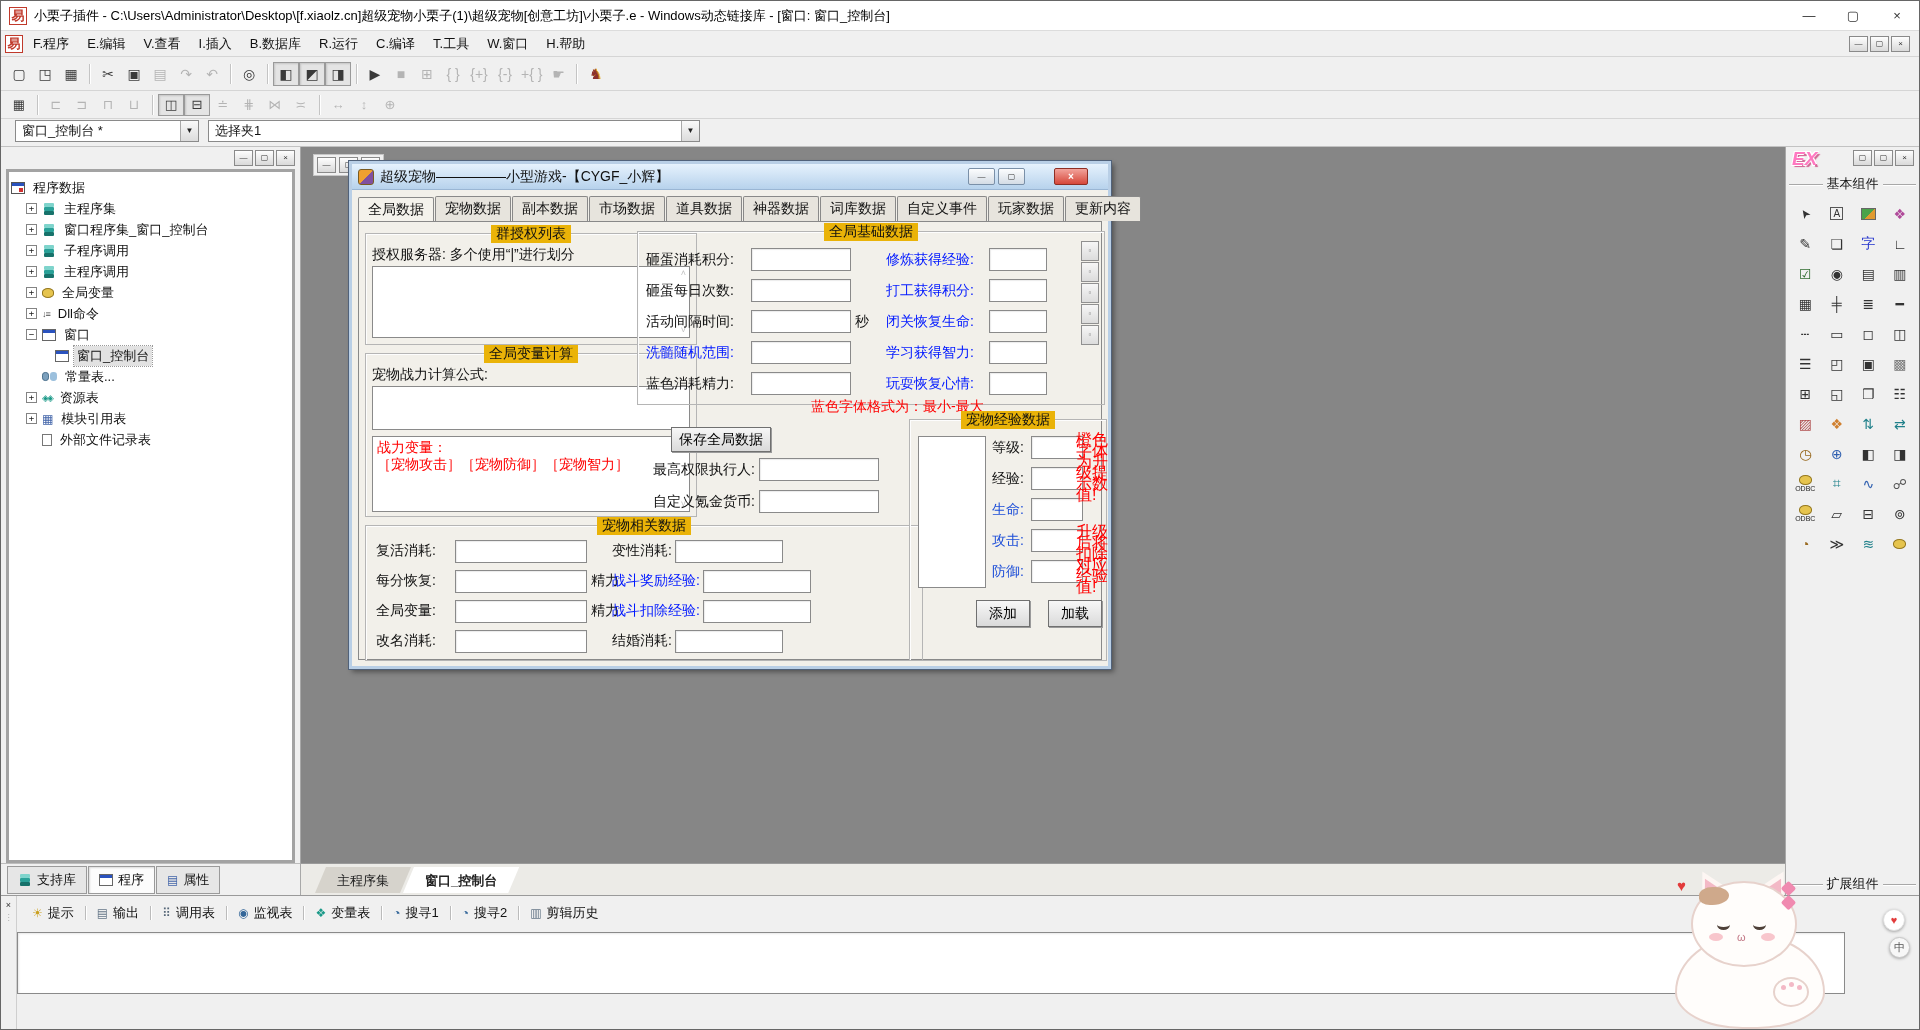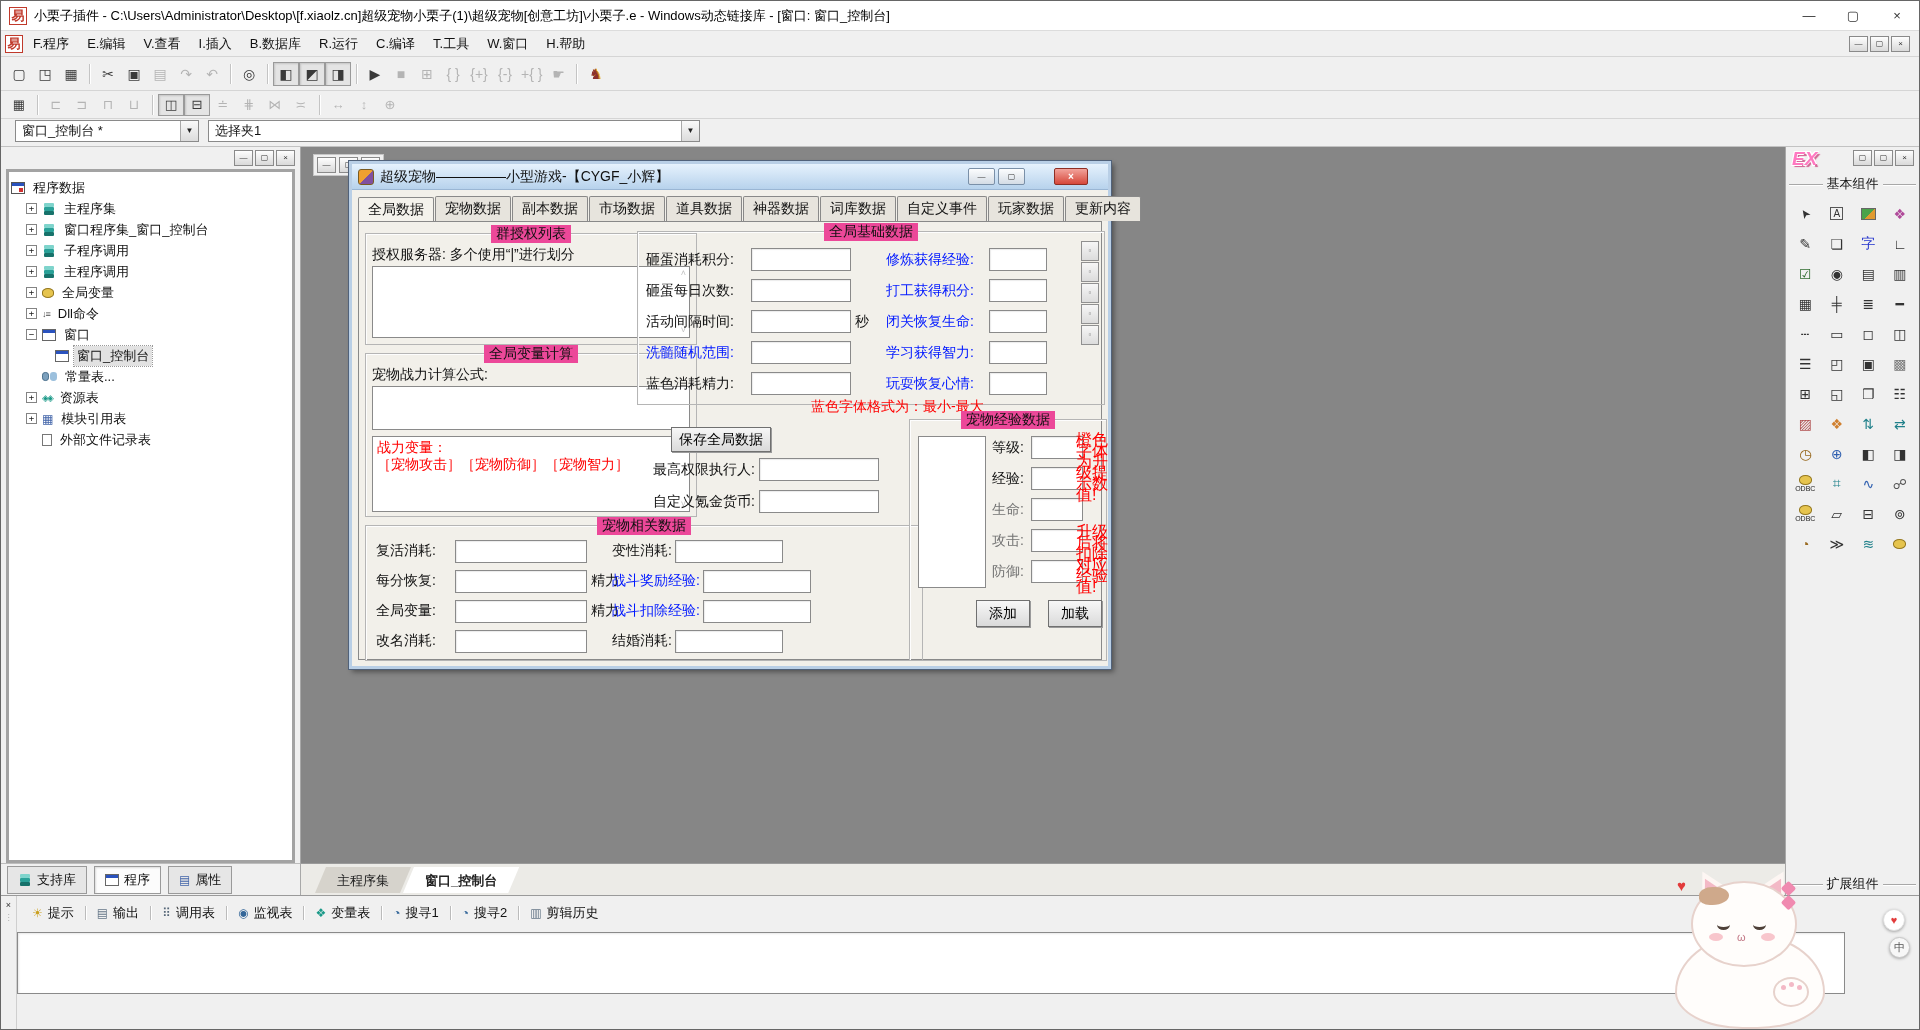--- a/index.html
+++ b/index.html
@@ -34,21 +34,21 @@
   
   .main{position:absolute;top:146px;left:0;right:0;bottom:134px;display:flex}
   .left-panel{width:300px;border-right:1px solid #a8a8a8;background:#f0f0f0;display:flex;flex-direction:column;position:relative;padding-top:22px}
   .dock{position:absolute;top:3px;right:5px;display:flex;gap:2px}
   .tree-wrap{flex:1;margin:0 5px;background:#fff;border:3px solid #a3a3a3;overflow:hidden;padding:5px 2px;font-size:13px}
   .tree-row{display:flex;align-items:center;height:21px;gap:5px;white-space:nowrap}
   .expander{width:11px;height:11px;flex:none;border:1px solid #848484;background:#fff;font:9px/9px "DejaVu Sans Mono",monospace;text-align:center;color:#222}
   .spacer{width:11px;flex:none}
   .tree-label{padding:1px 3px}
   .tree-label.selected{background:#e2e2e2;outline:1px dotted #9a9a9a}
-  .left-tabs{height:32px;display:flex;align-items:center;gap:7px;padding:3px 6px;border-top:1px solid #bdbdbd}
+  .left-tabs{height:32px;display:flex;align-items:center;gap:1px;padding:3px 6px;border-top:1px solid #bdbdbd}
   .ltab{display:flex;align-items:center;gap:5px;padding:4px 10px;border:1px solid #9a9a9a;background:#e6e6e6;font-size:13px}
   .ltab.active{background:#fcfcfc;box-shadow:inset 1px 1px 2px #00000022}
   .center{flex:1;display:flex;flex-direction:column;min-width:0}
   .canvas{flex:1;background:#868686;position:relative;overflow:hidden}
   .canvas-dock{position:absolute;left:12px;top:7px;display:flex;gap:3px;background:#f0f0f0;border:1px solid #c6c6c6;padding:2px 3px}
   .center-tabs{height:32px;background:#ecebe7;border-top:1px solid #9a9a9a;display:flex;align-items:stretch;padding:3px 0 2px 14px}
   .ctab{padding:5px 22px;background:#d6d3cc;color:#222;clip-path:polygon(11px 0,100% 0,calc(100% - 11px) 100%,0 100%);margin-right:-8px;font-size:13px}
   .ctab.active{background:#fff;font-weight:bold;z-index:2}
   
   .right-panel{width:134px;border-left:1px solid #a8a8a8;background:#f0f0f0;display:flex;flex-direction:column;position:relative;padding-top:26px}
@@ -88,28 +88,28 @@
   .dlg-btns{margin-left:auto;display:flex;gap:3px;align-items:center;padding-right:14px}
   .dlg-min,.dlg-max{width:27px;height:17px;border:1px solid #7a90a8;border-radius:2px;
     background:linear-gradient(#fcfdfe,#d4dce5);font-size:8px;line-height:15px;text-align:center;color:#333}
   .dlg-close{width:34px;height:17px;margin-left:26px;border:1px solid #8e2e24;border-radius:2px;
     background:linear-gradient(#f2a39b,#d6473a);color:#fff;font-size:10px;line-height:15px;text-align:center;font-weight:bold}
   .dlg-tabs{position:absolute;left:6px;right:6px;top:32px;height:25px;display:flex;align-items:flex-end;font-size:14px}
   .dtab{padding:3px 9px 3px;border:1px solid #898989;border-bottom:none;border-radius:2px 2px 0 0;background:#e7e4dd;margin-right:1px;white-space:nowrap}
   .dtab.active{background:#f4f2ec;position:relative;top:1px;}
   .dlg-page{position:absolute;left:6px;right:6px;top:57px;bottom:6px;border:1px solid #898989;background:#f2f0ea;font-size:14px}
   .group{position:absolute;border:1px solid #b5b5b5;box-shadow:inset 1px 1px 0 #fdfdfd}
-  .gtitle{position:absolute;top:-9px;left:50%;transform:translateX(-50%);background:#ec4899;padding:0 5px;white-space:nowrap}
+  .gtitle{position:absolute;top:-9px;left:50%;transform:translateX(-50%);background:#eab308;padding:0 5px;white-space:nowrap}
   .whitebox{background:#fff;border:1px solid #8a8a8a;position:absolute}
   .sa{position:absolute;right:3px;color:#c2c2c2;font-size:9px;line-height:9px}
   .sa.up{top:2px}.sa.dn{bottom:2px}
   .hintline{position:absolute;left:6px;top:12px;white-space:nowrap}
   .frow{display:flex;align-items:center}
   .lab{white-space:nowrap}
-  .blue{color:#0018ff}.orange{color:#737373}.rednote{color:#ff0000}
+  .blue{color:#0018ff}.orange{color:#1d4ed8}.rednote{color:#ff0000}
   .din{height:23px;background:#fff;border:1px solid #8a8a8a;box-shadow:inset 1px 1px 1px #00000015;font:13px "Liberation Sans",sans-serif;padding:0 3px}
   .push{background:linear-gradient(#f7f7f7,#dadada);border:1px solid #707070;box-shadow:1px 1px 0 #9a9a9a;
     font-size:14px;color:#000;text-align:center;font-family:"Liberation Sans","DejaVu Sans",sans-serif}
   .mini{width:18px;height:20px;border:1px solid #909090;background:linear-gradient(#f6f6f6,#dcdcdc);font-size:8px;color:#777;text-align:center;line-height:18px}
   .exp-note{position:absolute;width:32px;font-size:16px;line-height:11px;color:#ff0000;word-break:break-all}
   
   .bottom-panel{position:absolute;left:0;right:0;bottom:0;height:134px;background:#f0f0f0;border-top:1px solid #9a9a9a}
   .bp-strip{position:absolute;left:0;top:0;bottom:0;width:16px;border-right:1px solid #cfcfcf;text-align:center;padding-top:4px}
   .bp-x{font-size:9px;color:#333;display:block}
   .bp-grip{color:#aaa;font-size:8px;display:block;margin-top:3px}

